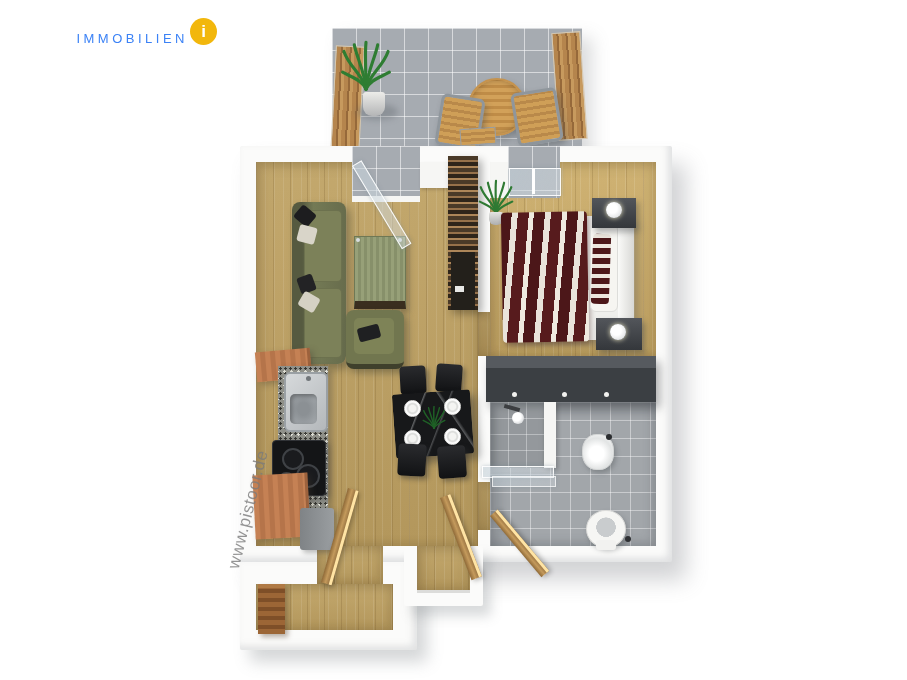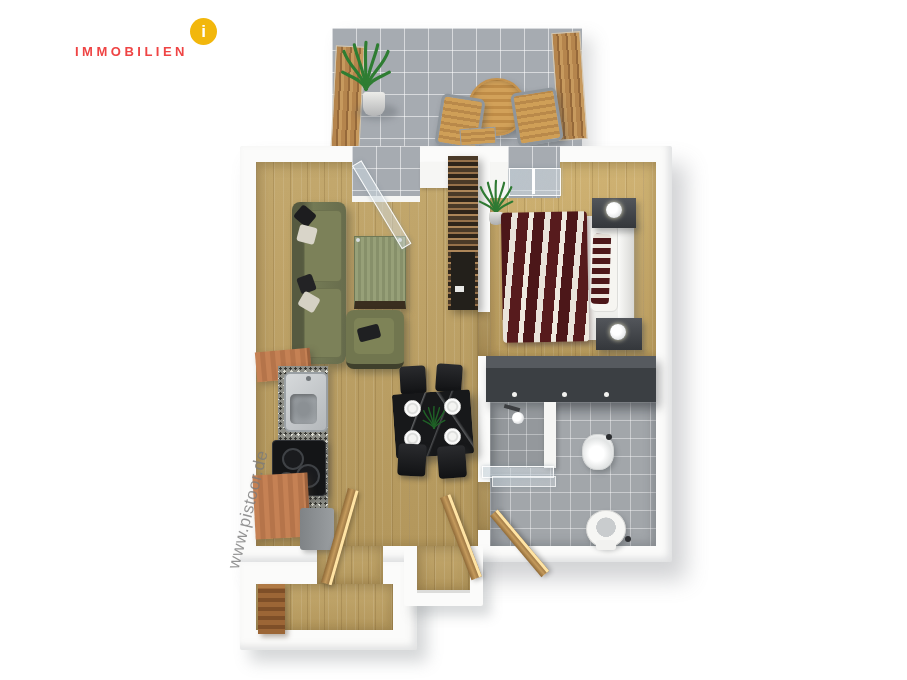--- a/index.html
+++ b/index.html
@@ -7,22 +7,22 @@
          font-family:"Liberation Sans",sans-serif;}
   .abs{position:absolute;}
 
   
   .logo{position:absolute;left:38px;top:28px;width:200px;}
   .logo-brand{font-size:44px;line-height:1.1;font-weight:600;color:#70767a;letter-spacing:0px;
               font-family:"DejaVu Sans","Liberation Sans",sans-serif;}
   .logo-badge{position:absolute;left:152px;top:-10px;width:27px;height:27px;border-radius:50%;
               background:#f2b70c;color:#fff;font-weight:bold;font-size:17px;
               display:flex;align-items:center;justify-content:center;}
-  .logo-sub{width:150px;margin-top:16px;text-align:right;color:#ef4444;font-size:13px;
-            font-weight:bold;letter-spacing:3.5px;}
+  .logo-sub{width:150px;margin-top:3px;text-align:right;color:#3b82f6;font-size:13px;
+            font-weight:normal;letter-spacing:3.5px;}
 
   
   .wood{background-color:#bda368;background-image:
       repeating-linear-gradient(90deg,rgba(255,255,255,.10) 0 1px,transparent 1px 9px),
       repeating-linear-gradient(90deg,rgba(110,82,36,.22) 0 1px,transparent 1px 17px),
       linear-gradient(180deg,#c3a86d,#b3975c);
       box-shadow:inset 5px 4px 12px rgba(92,72,40,.28), inset -4px -2px 10px rgba(92,72,40,.16);}
   .wood-light{filter:brightness(1.06);}
   .tile{background-color:#a6abb1;background-image:
       linear-gradient(rgba(255,255,255,.55) 1px,transparent 1px),

